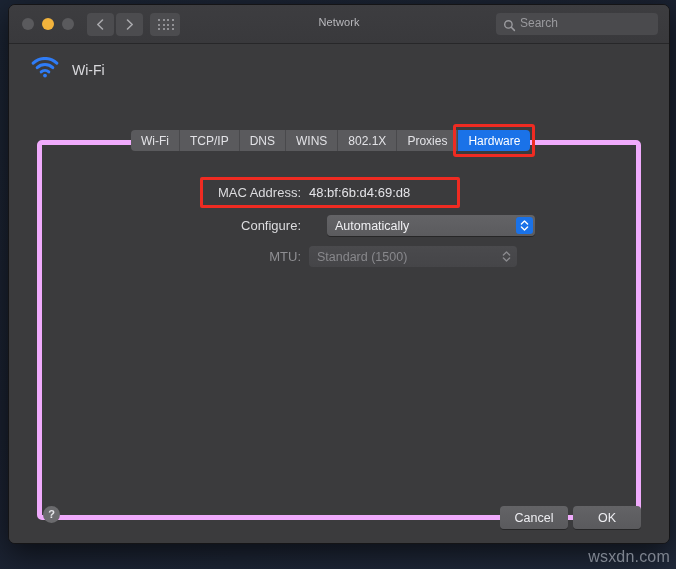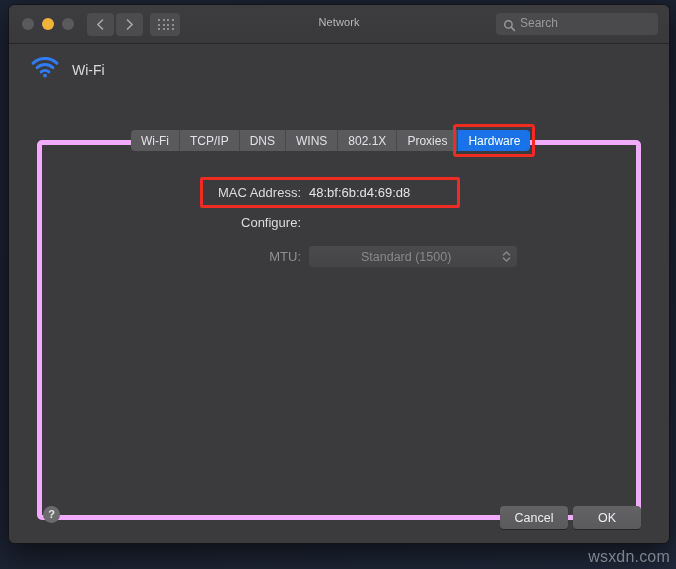--- a/index.html
+++ b/index.html
@@ -257,21 +257,21 @@
     top: 2px;
     width: 17px;
     height: 17px;
     border-radius: 3px;
     background: #1a72e8;
   }
   .popup.disabled {
     background: linear-gradient(180deg, #4a4a4d 0%, #454548 100%);
     box-shadow: none;
   }
-  .popup.disabled .popup-text { color: #88888c; margin-left: 44px; }
+  .popup.disabled .popup-text { color: #88888c; }
   .popup.disabled .stepper {
     background: transparent;
   }
   .stepper svg { position: absolute; left: 4px; top: 3px; }
 
   
   #help-button {
     position: absolute;
     left: 34px;
     bottom: 20px;
@@ -404,20 +404,29 @@
 
         <div id="mac-highlight"></div>
 
         <div class="form-row" id="row-mac">
           <div class="form-label">MAC Address:</div>
           <div id="mac-value">48:bf:6b:d4:69:d8</div>
         </div>
 
         <div class="form-row" id="row-cfg">
           <div class="form-label">Configure:</div>
+          <div class="popup">
+            <span class="popup-text">Automatically</span>
+            <span class="stepper">
+              <svg width="9" height="11" viewBox="0 0 9 11">
+                <polyline points="1.4,4.1 4.5,1.1 7.6,4.1" fill="none" stroke="#ffffff" stroke-width="1.4" stroke-linecap="round" stroke-linejoin="round"></polyline>
+                <polyline points="1.4,6.9 4.5,9.9 7.6,6.9" fill="none" stroke="#ffffff" stroke-width="1.4" stroke-linecap="round" stroke-linejoin="round"></polyline>
+              </svg>
+            </span>
+          </div>
         </div>
 
         <div class="form-row" id="row-mtu">
           <div class="form-label dim">MTU:</div>
           <div class="popup disabled">
             <span class="popup-text">Standard (1500)</span>
             <span class="stepper">
               <svg width="9" height="11" viewBox="0 0 9 11">
                 <polyline points="1.4,4.1 4.5,1.1 7.6,4.1" fill="none" stroke="#8a8a8e" stroke-width="1.4" stroke-linecap="round" stroke-linejoin="round"></polyline>
                 <polyline points="1.4,6.9 4.5,9.9 7.6,6.9" fill="none" stroke="#8a8a8e" stroke-width="1.4" stroke-linecap="round" stroke-linejoin="round"></polyline>

